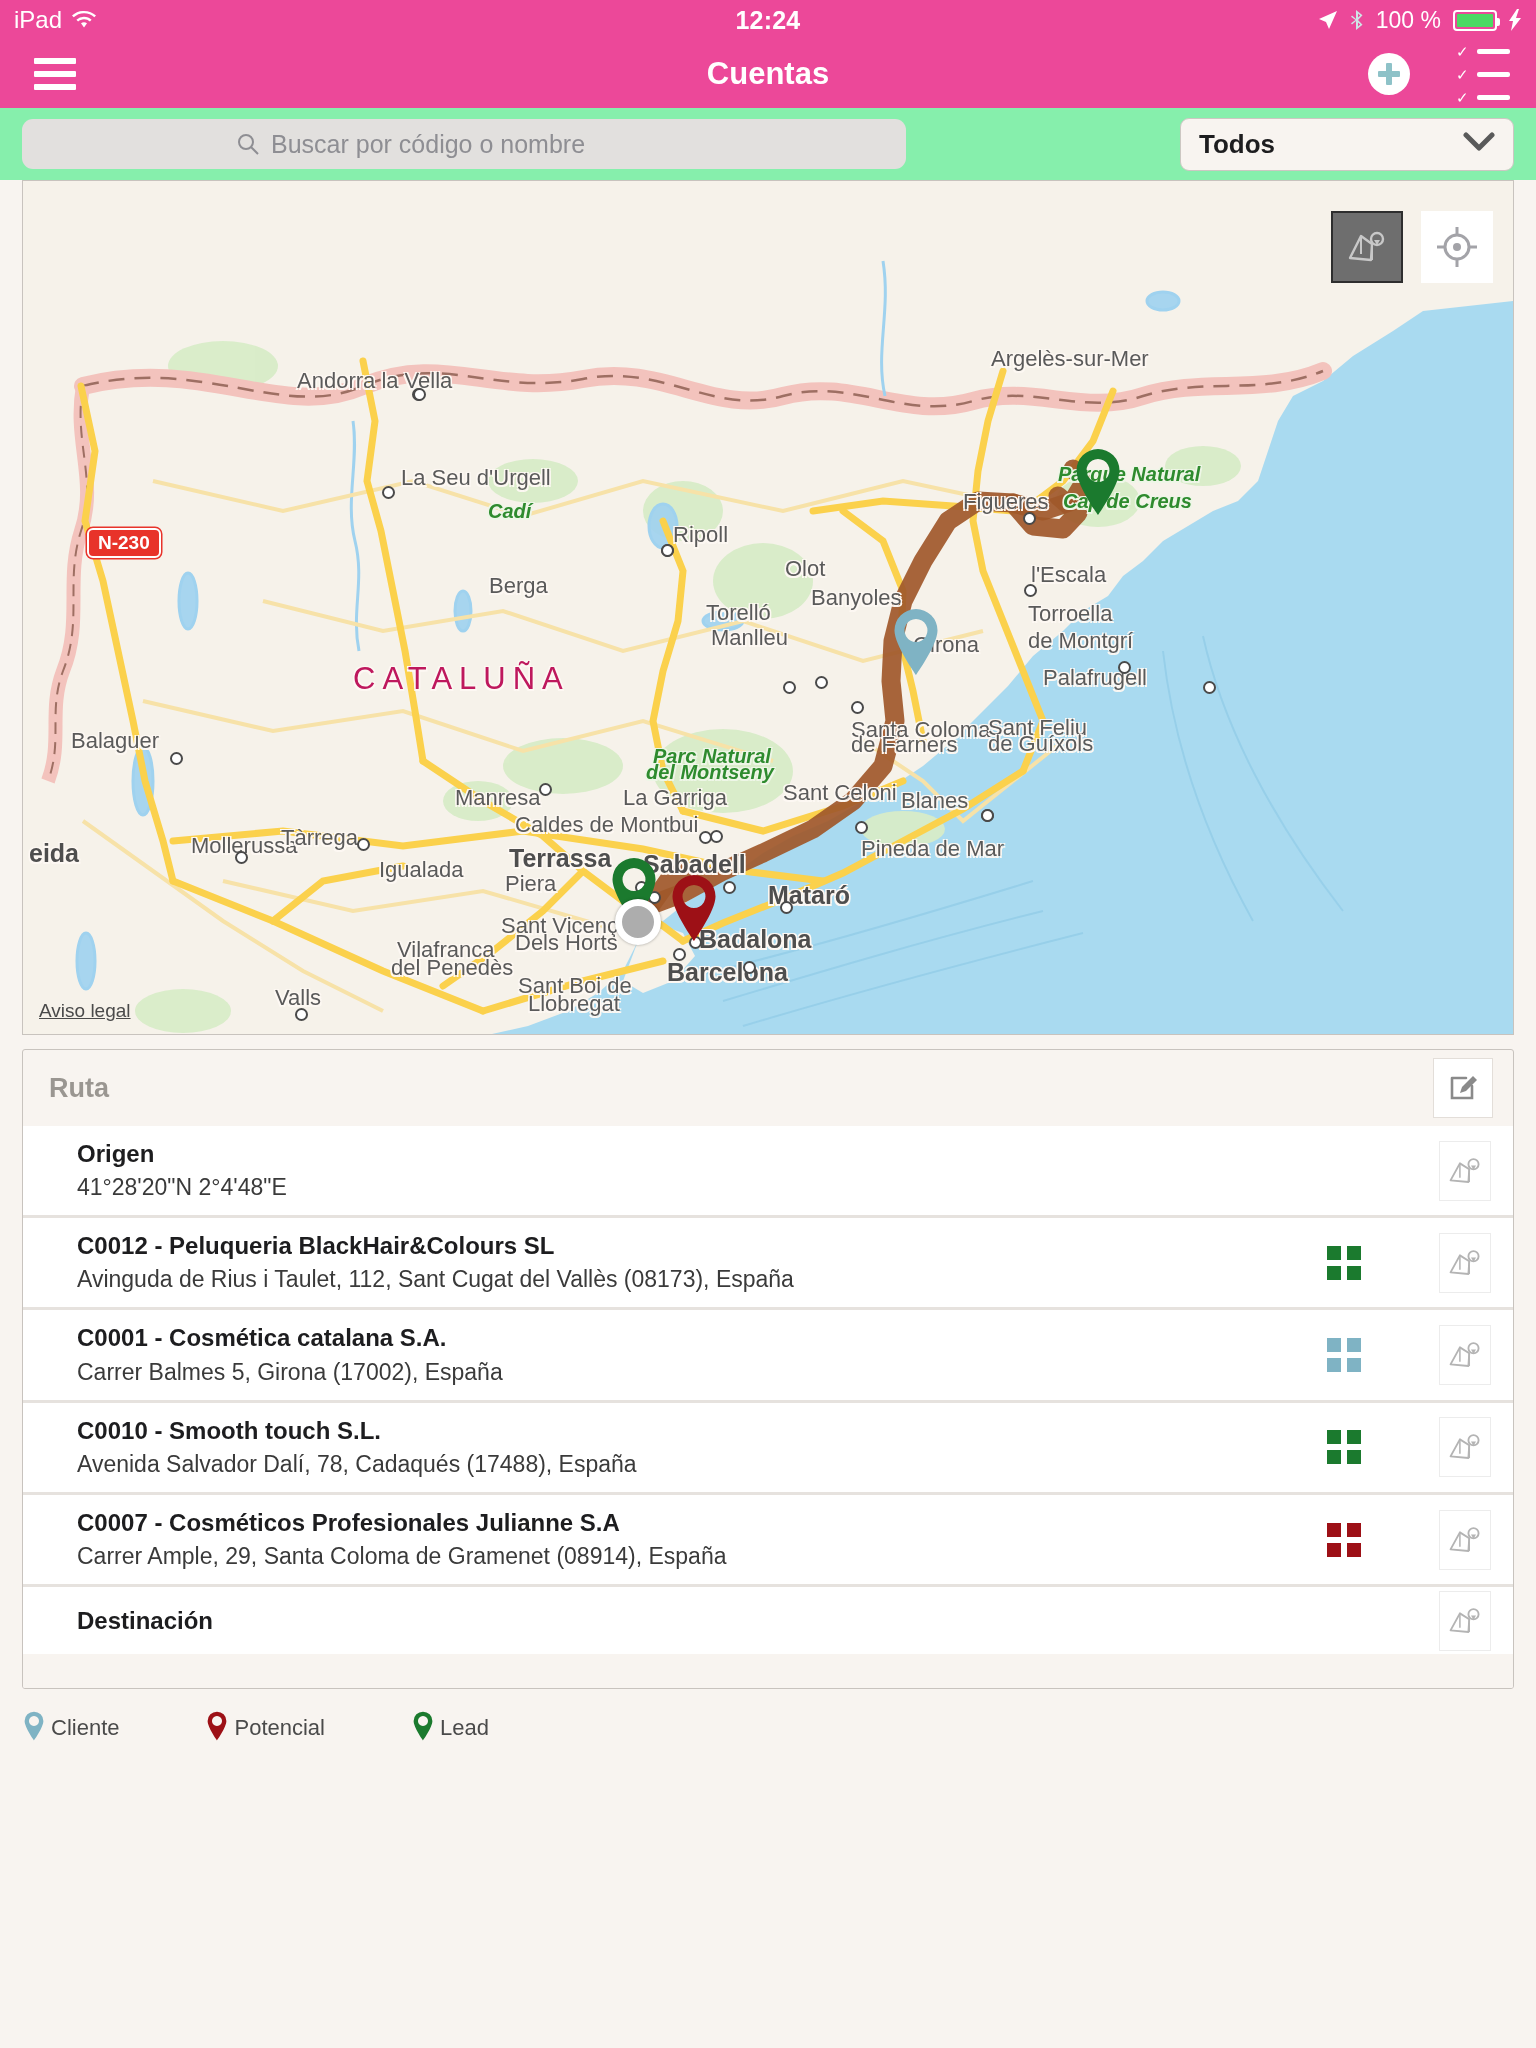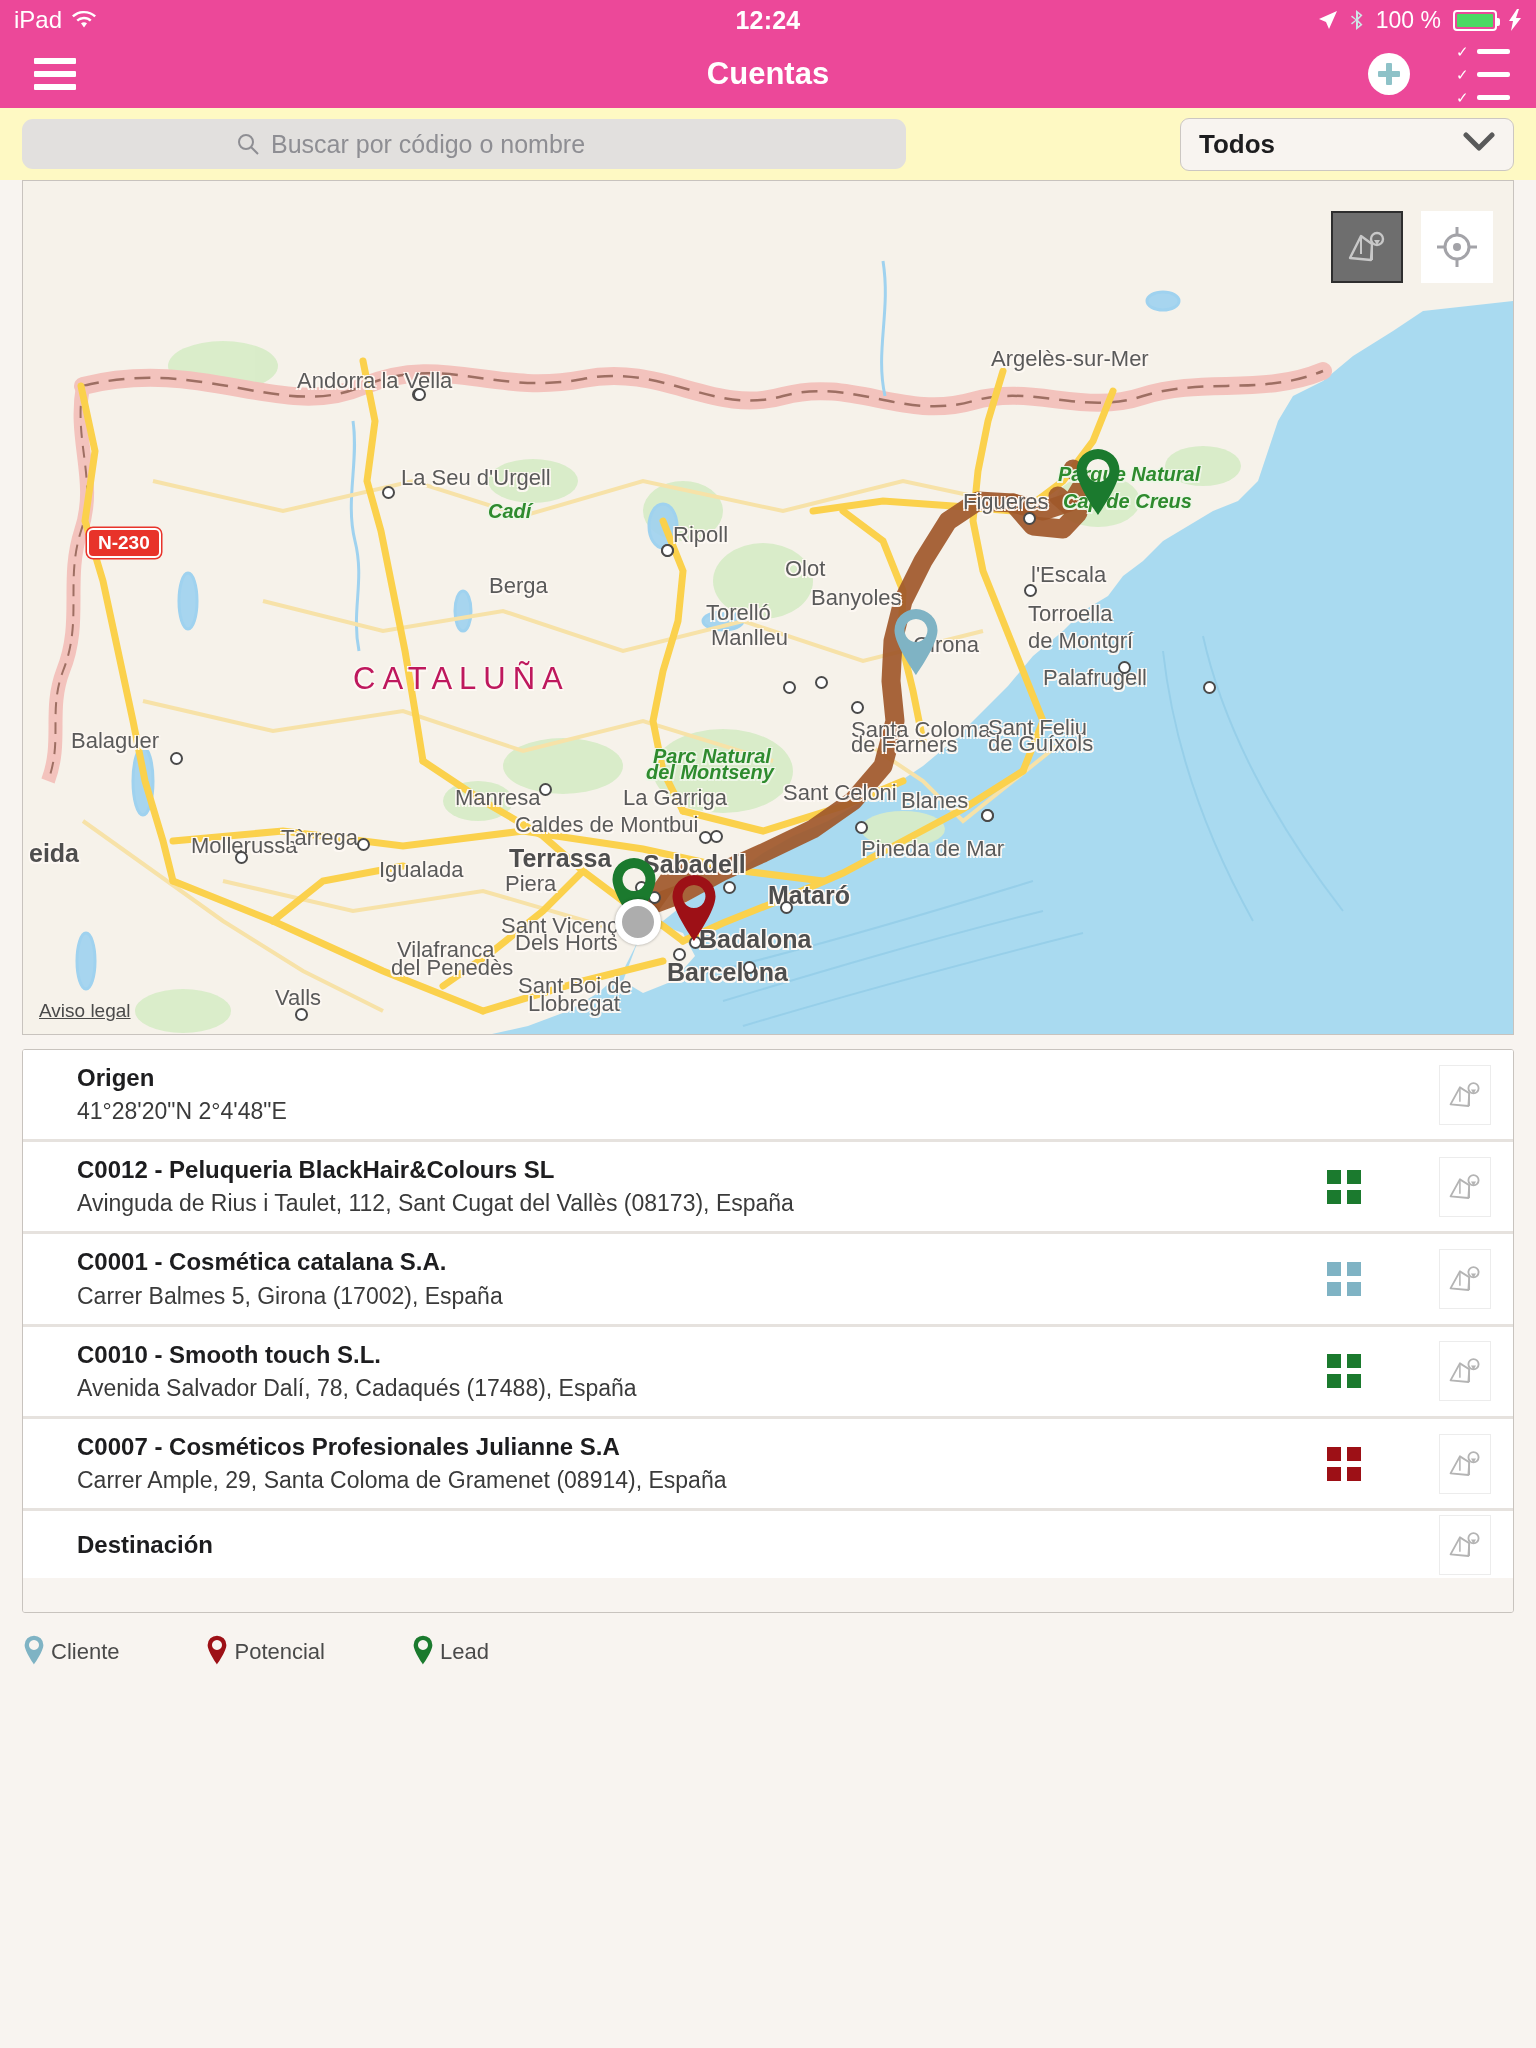--- a/index.html
+++ b/index.html
@@ -64,21 +64,21 @@
   .plus-btn::before { left: 10px; right: 10px; top: 18px; height: 6px; }
   .plus-btn::after { top: 10px; bottom: 10px; left: 18px; width: 6px; }
   .checklist { display: flex; flex-direction: column; gap: 8px; cursor: pointer; }
   .checklist .row { display: flex; align-items: center; gap: 7px; }
   .checklist .tick { color: #fff; font-size: 15px; line-height: 1; width: 14px; }
   .checklist .bar { width: 33px; height: 5px; background: #fff; border-radius: 2px; }
 
   
   .searchrow {
     height: 72px; display: flex; align-items: center;
-    padding: 0 22px; gap: 18px; background: #fef9c3;
+    padding: 0 22px; gap: 18px; background: #86efac;
   }
   .searchbox {
     flex: 0 0 884px; height: 50px; background: #e2e0de; border-radius: 11px;
     display: flex; align-items: center; justify-content: center; gap: 12px;
   }
   .searchbox .magnifier { width: 22px; height: 22px; }
   .search-input {
     border: none; background: transparent; outline: none;
     font-family: "Liberation Sans", sans-serif; font-size: 25px; color: #3a3a3a;
     width: 420px;
@@ -465,20 +465,29 @@
     <div class="pin" style="left: 588px; top: 677px; pointer-events: auto;"><svg width="46" height="66" viewBox="0 0 32 46">
         <path fill="#1b7a2e" fill-rule="evenodd" d="M16 0 A15 15 0 0 0 1 15 C1 25 16 46 16 46 C16 46 31 25 31 15 A15 15 0 0 0 16 0 Z M16 7 A8 8 0 1 1 15.99 7 Z"></path>
       </svg></div>
     <div class="pin" style="left: 648px; top: 694px; pointer-events: auto;"><svg width="46" height="66" viewBox="0 0 32 46">
         <path fill="#9d1016" fill-rule="evenodd" d="M16 0 A15 15 0 0 0 1 15 C1 25 16 46 16 46 C16 46 31 25 31 15 A15 15 0 0 0 16 0 Z M16 7 A8 8 0 1 1 15.99 7 Z"></path>
       </svg></div>
     <div class="userloc" style="left: 592px; top: 718px;"></div>
   </div>
 
 <div class="route-panel">
+  <div class="route-header">
+    <span class="title">Ruta</span>
+    <div class="edit-btn">
+      <svg width="32" height="32" viewBox="0 0 32 32">
+        <path d="M5 6 h14 M5 6 v20 h20 v-12" fill="none" stroke="#8a8a8a" stroke-width="2.6" stroke-linecap="round"></path>
+        <path d="M13 21 l2-6 11-11 4 4 -11 11 z" fill="#8a8a8a"></path>
+      </svg>
+    </div>
+  </div>
   <div class="route-list" id="route-list">
       <div class="route-item">
         <div class="name">Origen</div>
         <div class="addr">41°28'20"N 2°4'48"E</div>
         <div class="mapicon-btn">
           <svg width="34" height="30" viewBox="0 0 40 34">
             <path d="M3 28 L14 8 L25 15 L24 30 Z" fill="none" stroke="#b4b4b4" stroke-width="2.2" stroke-linejoin="round"></path>
             <path d="M14 8 L14 25 M25 15 L25 30" stroke="#b4b4b4" stroke-width="1.8"></path>
             <circle cx="30" cy="9" r="6" fill="none" stroke="#b4b4b4" stroke-width="2.2"></circle>
             <path d="M30 15.5 L27 10.5 L33 10.5 Z" fill="#b4b4b4"></path>

